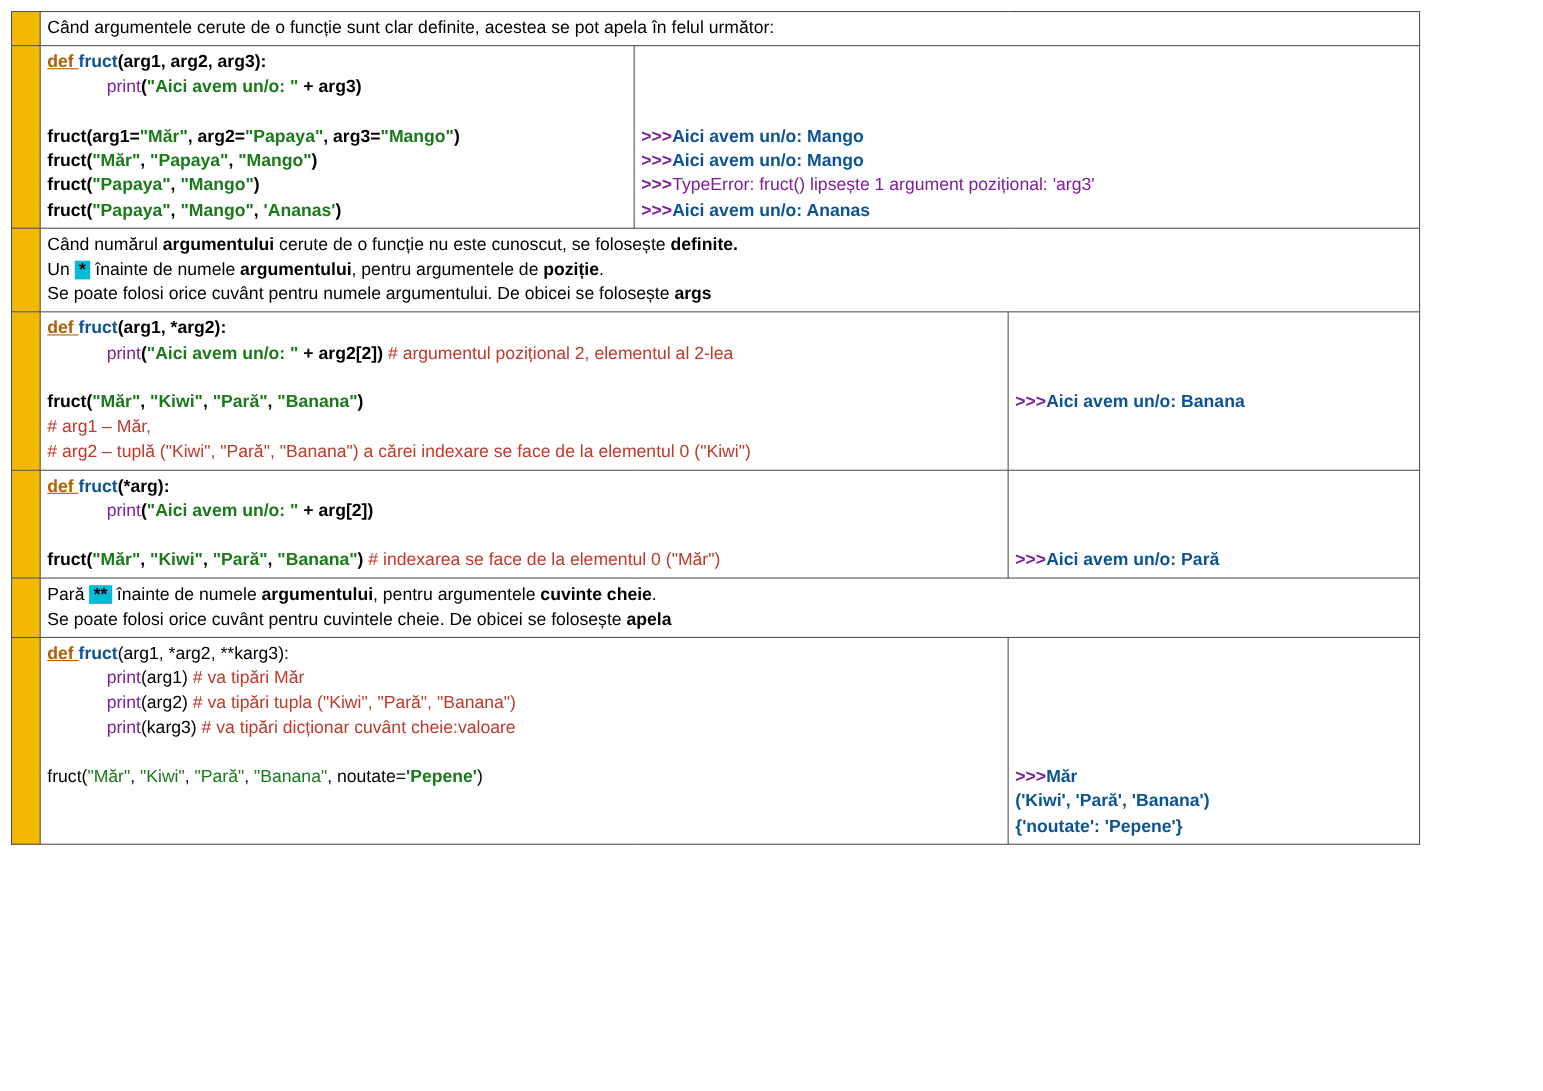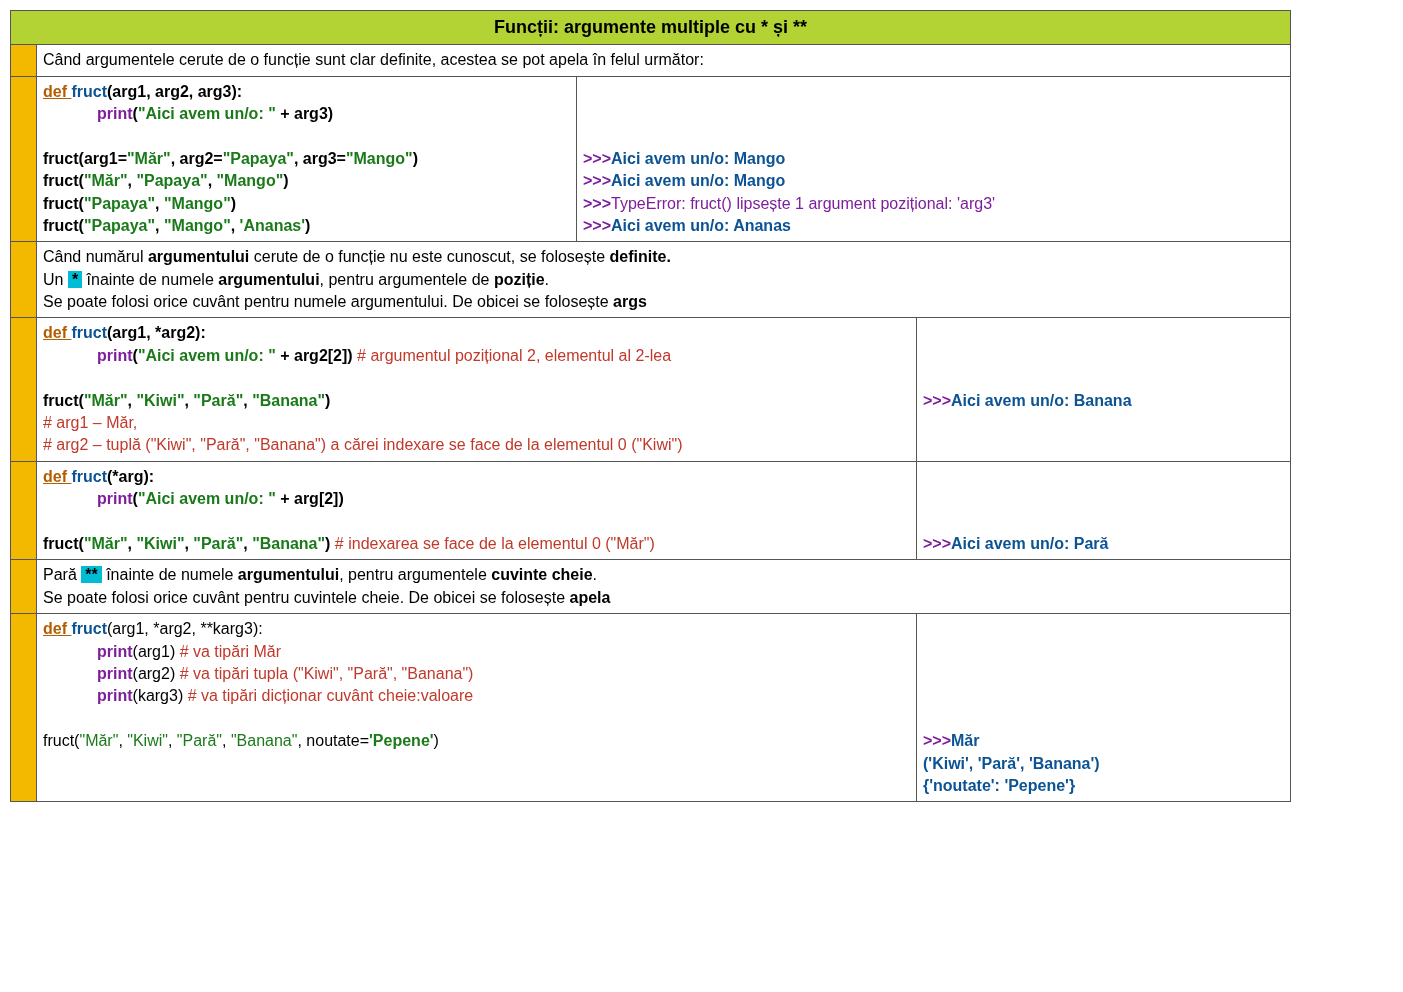--- a/index.html
+++ b/index.html
@@ -34,21 +34,21 @@
   }
   td.text {
     background: #fff;
     margin-top: 39px;
   }
   .bold { font-weight: bold; }
 
   
   .kw-def { color: #b35c00; font-weight: bold; text-decoration: underline; }
   .fn { color: #0b5394; font-weight: bold; }
-  .builtin { color: #7e1e9c; font-weight: bold; }
+  .builtin { color: #7e1e9c; font-weight: normal; }
   .str { color: #1a7a1a; font-weight: bold; }
   .str-n { color: #1a7a1a; }
   .plain-b { color: #000; font-weight: bold; }
   .comment { color: #c0392b; }
   .prompt { color: #7e1e9c; font-weight: bold; }
   .out { color: #0b5394; font-weight: bold; }
   .err { color: #7e1e9c; }
   .astbox {
     background: #00bcd4;
     padding: 0 4px;
@@ -63,23 +63,20 @@
 
 <table class="main">
   <colgroup>
     <col style="width:26px">
     <col style="width:540px">
     <col style="width:340px">
     <col style="width:374px">
   </colgroup>
 
   <tbody>
-      <tr>
-    <th class="title" colspan="4">Funcții: argumente multiple cu * și **</th>
-  </tr>
 
   <tr>
     <td class="gutter"></td>
     <td class="text" colspan="3">Când argumentele cerute de o funcție sunt clar definite, acestea se pot apela în felul următor:</td>
   </tr>
 
   <tr>
     <td class="gutter"></td>
     <td class="text codeblk">
       <span class="kw-def">def </span><span class="fn">fruct</span><span class="plain-b">(arg1, arg2, arg3):</span><br>

